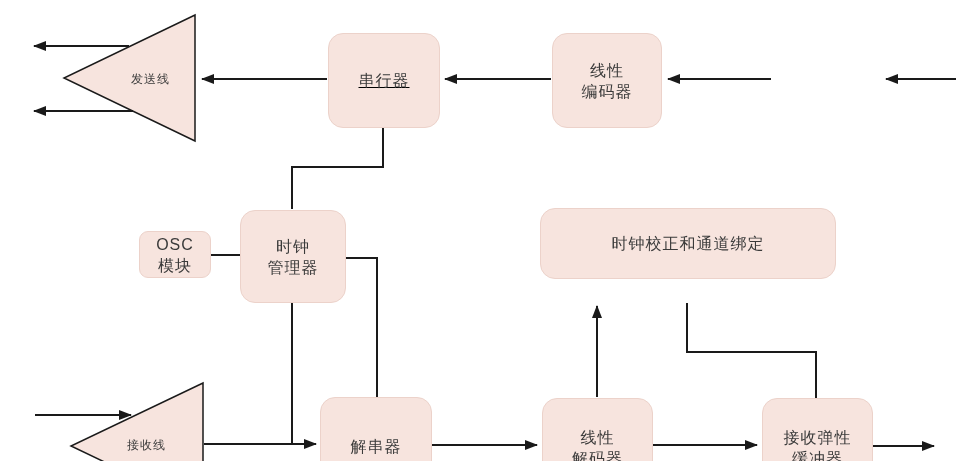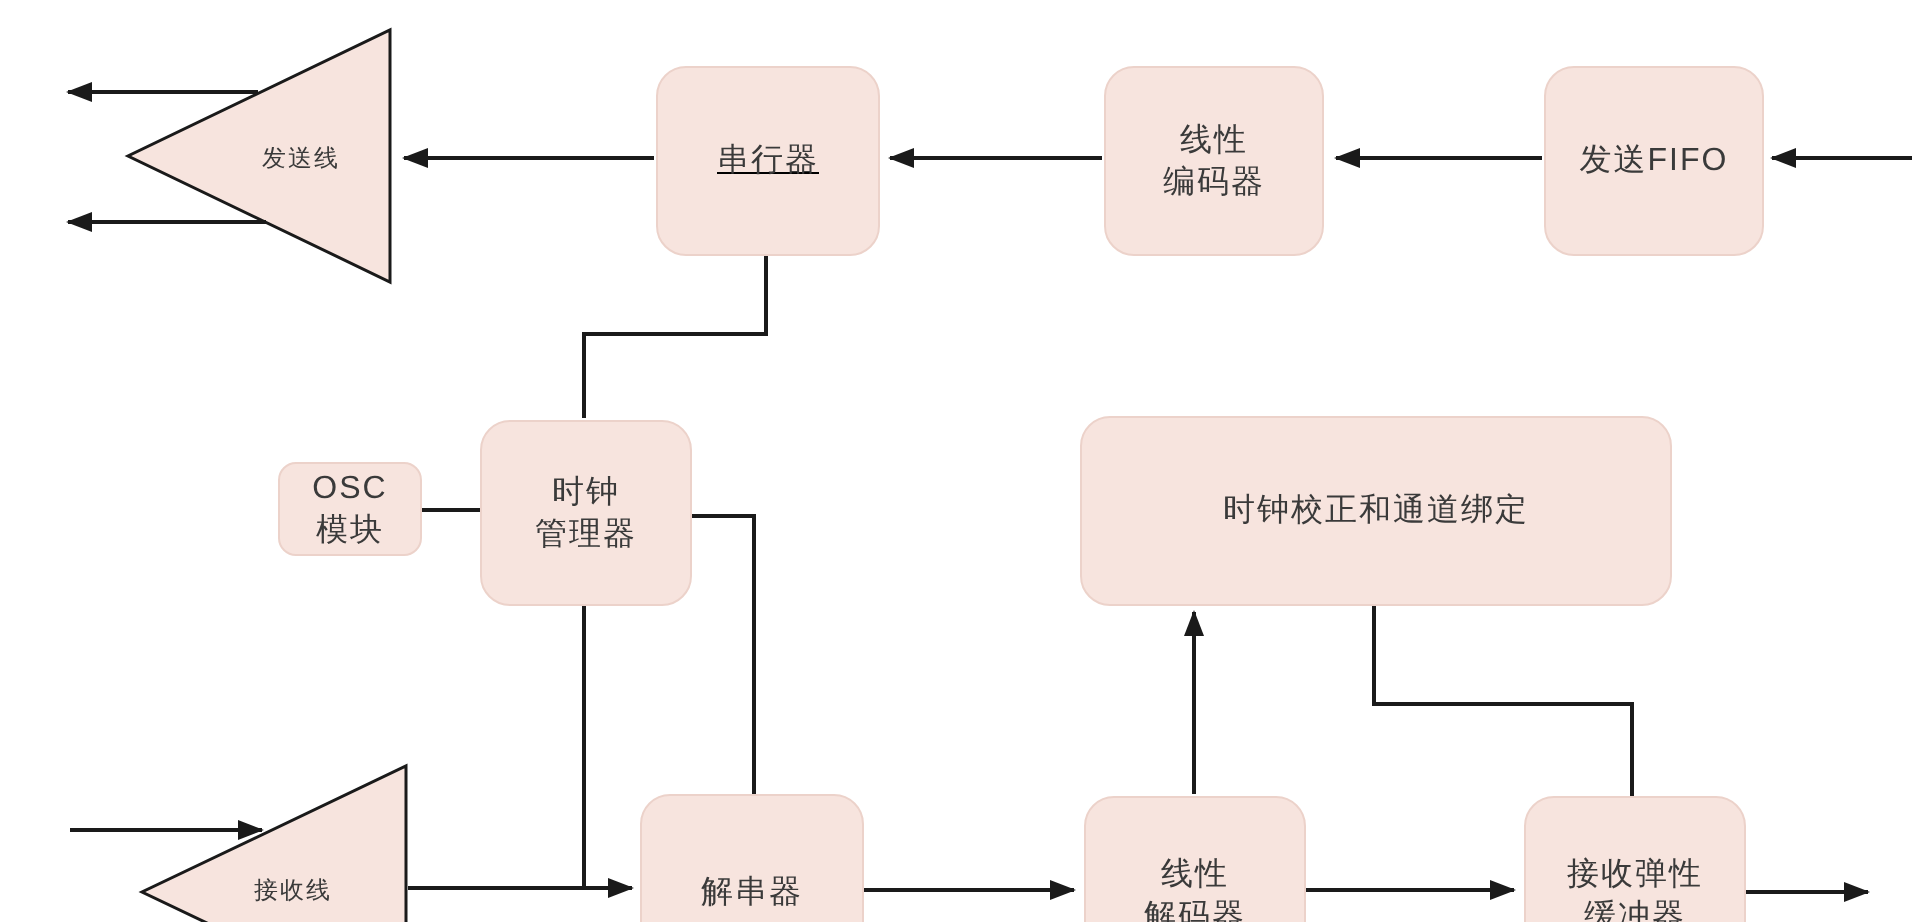--- a/index.html
+++ b/index.html
@@ -106,35 +106,32 @@
 
   <div class="node" style="left:328px; top:33px; width:112px; height:95px;text-decoration:underline;">
     <span class="node-label">串行器</span>
   </div>
 
   <div class="node" style="left:552px; top:33px; width:110px; height:95px;">
     <span class="node-label">线性
 编码器</span>
   </div>
 
-  <div class="node" style="left:772px; top:33px; width:110px; height:95px;">
-    <span class="node-label">发送FIFO</span>
-  </div>
 
   <div class="node small" style="left:139px; top:231px; width:72px; height:47px;">
     <span class="node-label">OSC
 模块</span>
   </div>
 
   <div class="node" style="left:240px; top:210px; width:106px; height:93px;">
     <span class="node-label">时钟
 管理器</span>
   </div>
 
-  <div class="node" style="left:540px; top:208px; width:296px; height:95px;">
+  <div class="node" style="left:540px; top:208px; width:296px; height:71px;">
     <span class="node-label">时钟校正和通道绑定</span>
   </div>
 
   <div class="node clipped" style="left:320px; top:397px; width:112px; height:90px; padding-top:38px;">
     <span class="node-label">解串器</span>
   </div>
 
   <div class="node clipped" style="left:542px; top:398px; width:111px; height:90px; padding-top:28px;">
     <span class="node-label">线性
 解码器</span>

